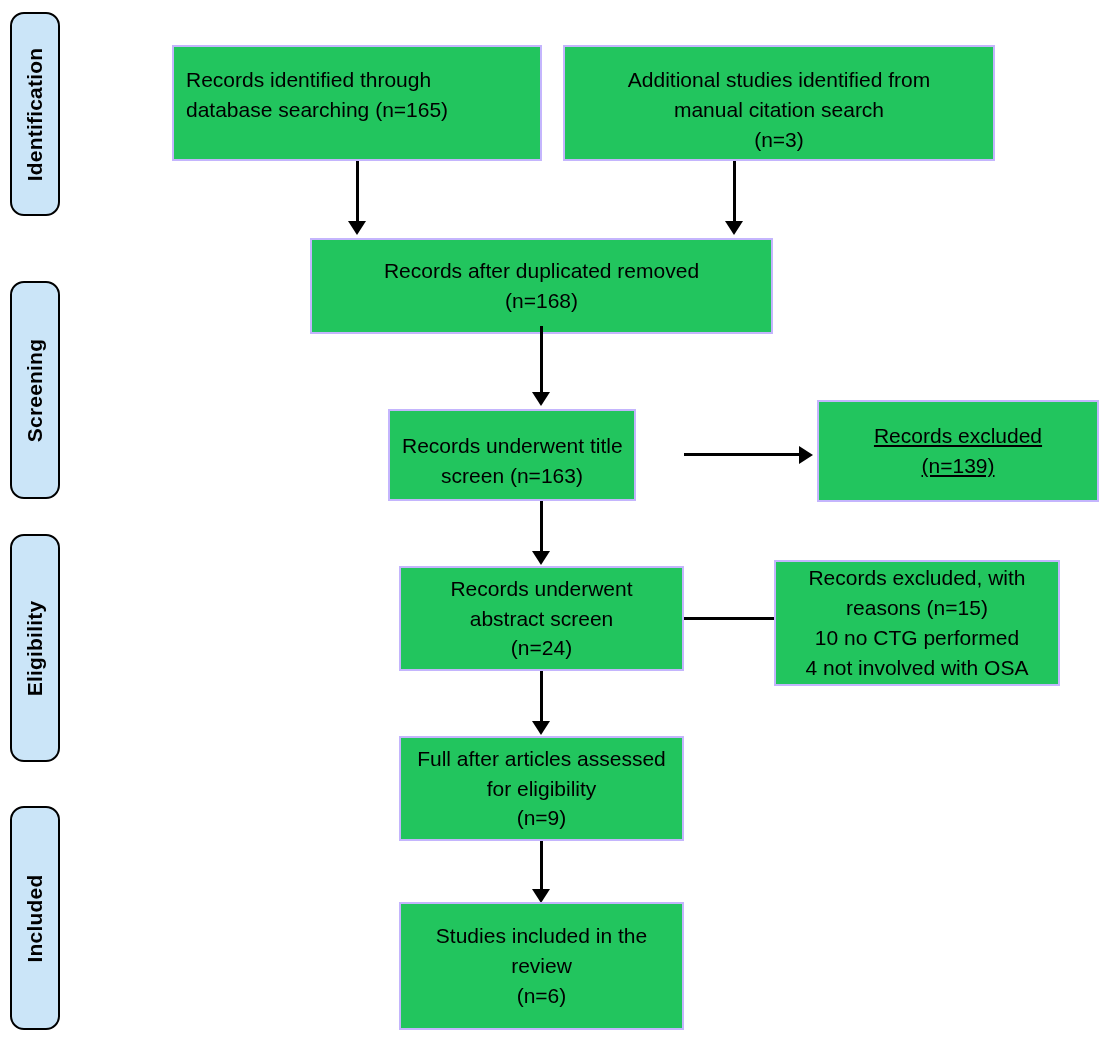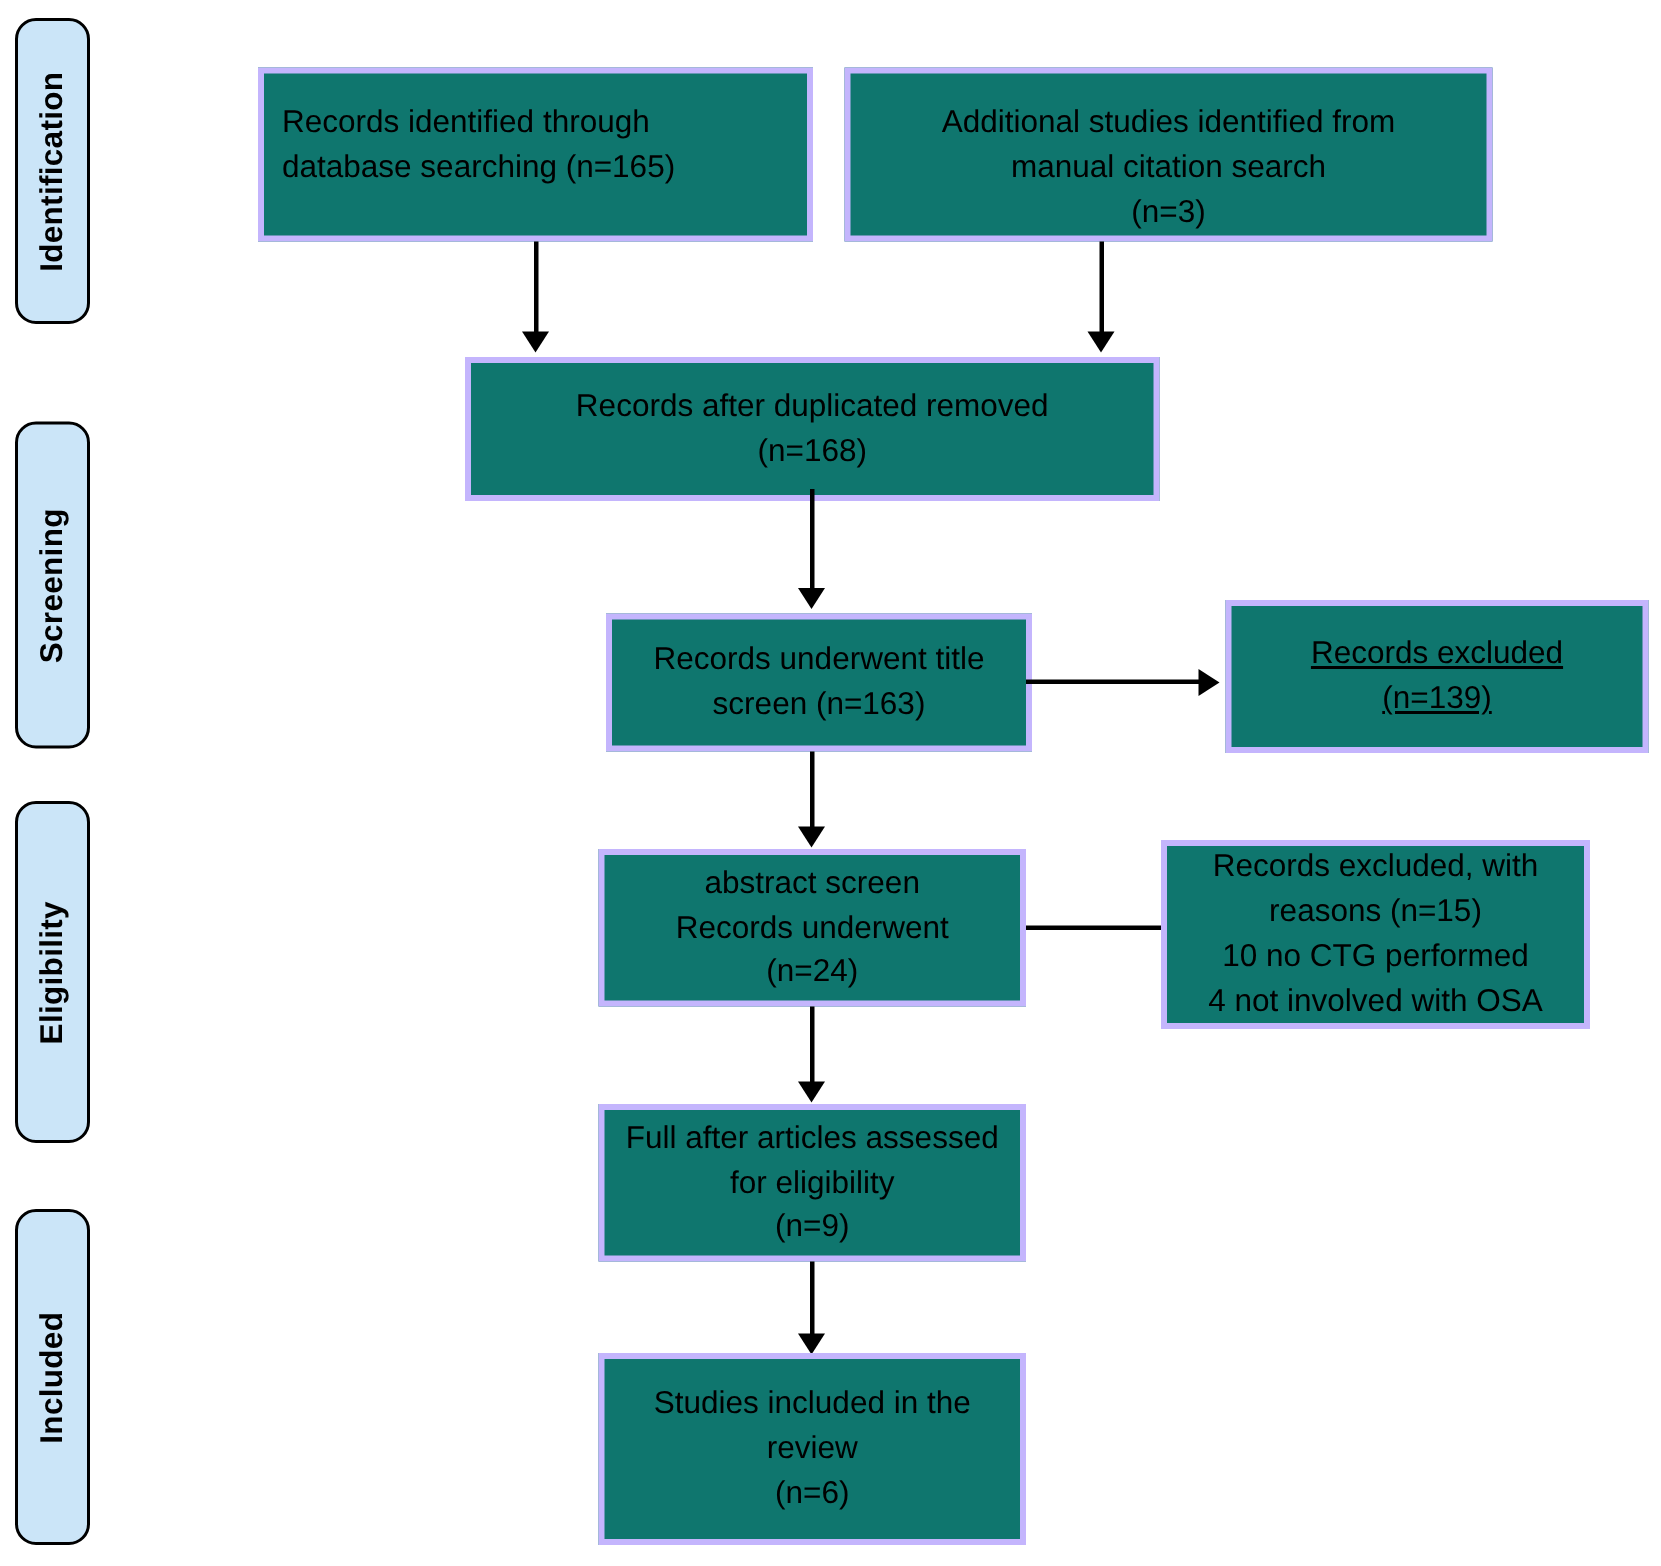--- a/index.html
+++ b/index.html
@@ -37,22 +37,22 @@
     white-space: nowrap;
     transform: rotate(-90deg);
     transform-origin: center center;
     line-height: 1;
   }
 
   
   .flow-box {
     position: absolute;
     box-sizing: border-box;
-    background: #0f766e;
-    border: 4px solid #c4b5fd;
+    background: #22c55e;
+    border: 2px solid #c4b5fd;
     display: flex;
     flex-direction: column;
     justify-content: center;
     padding: 20px 12px;
   }
   .flow-box .line {
     font-size: 21px;
     line-height: 1.42;
     text-align: center;
     white-space: nowrap;
@@ -132,39 +132,39 @@
   <div class="arrow-down" style="left:725px; top:221px;"></div>
 
   <div class="flow-box" style="left:310px; top:238px; width:463px; height:96px;">
     <div class="line">Records after duplicated removed</div>
     <div class="line">(n=168)</div>
   </div>
 
   <div class="vline" style="left:540px; top:326px; width:3px; height:68px;"></div>
   <div class="arrow-down" style="left:532px; top:392px;"></div>
 
-  <div class="flow-box" style="left:404px; top:409px; width:284px; height:92px;">
+  <div class="flow-box" style="left:388px; top:409px; width:248px; height:92px;justify-content:space-between;">
     <div class="line">Records underwent title</div>
     <div class="line">screen (n=163)</div>
   </div>
 
   <div class="hline" style="left:684px; top:453px; width:117px; height:3px;"></div>
   <div class="arrow-right" style="left:799px; top:446px;"></div>
 
   <div class="flow-box" style="left:817px; top:400px; width:282px; height:102px;text-decoration:underline;">
     <div class="line">Records excluded</div>
     <div class="line">(n=139)</div>
   </div>
 
   <div class="vline" style="left:540px; top:501px; width:3px; height:54px;"></div>
   <div class="arrow-down" style="left:532px; top:551px;"></div>
 
   <div class="flow-box" style="left:399px; top:566px; width:285px; height:105px;">
+    <div class="line">Records underwent</div>
     <div class="line">abstract screen</div>
-    <div class="line">Records underwent</div>
     <div class="line">(n=24)</div>
   </div>
 
   <div class="hline" style="left:684px; top:617px; width:112px; height:3px;"></div>
   <div class="arrow-right" style="left:794px; top:610px;"></div>
 
   <div class="flow-box" style="left:774px; top:560px; width:286px; height:126px;">
     <div class="line">Records excluded, with</div>
     <div class="line">reasons (n=15)</div>
     <div class="line">10 no CTG performed</div>

